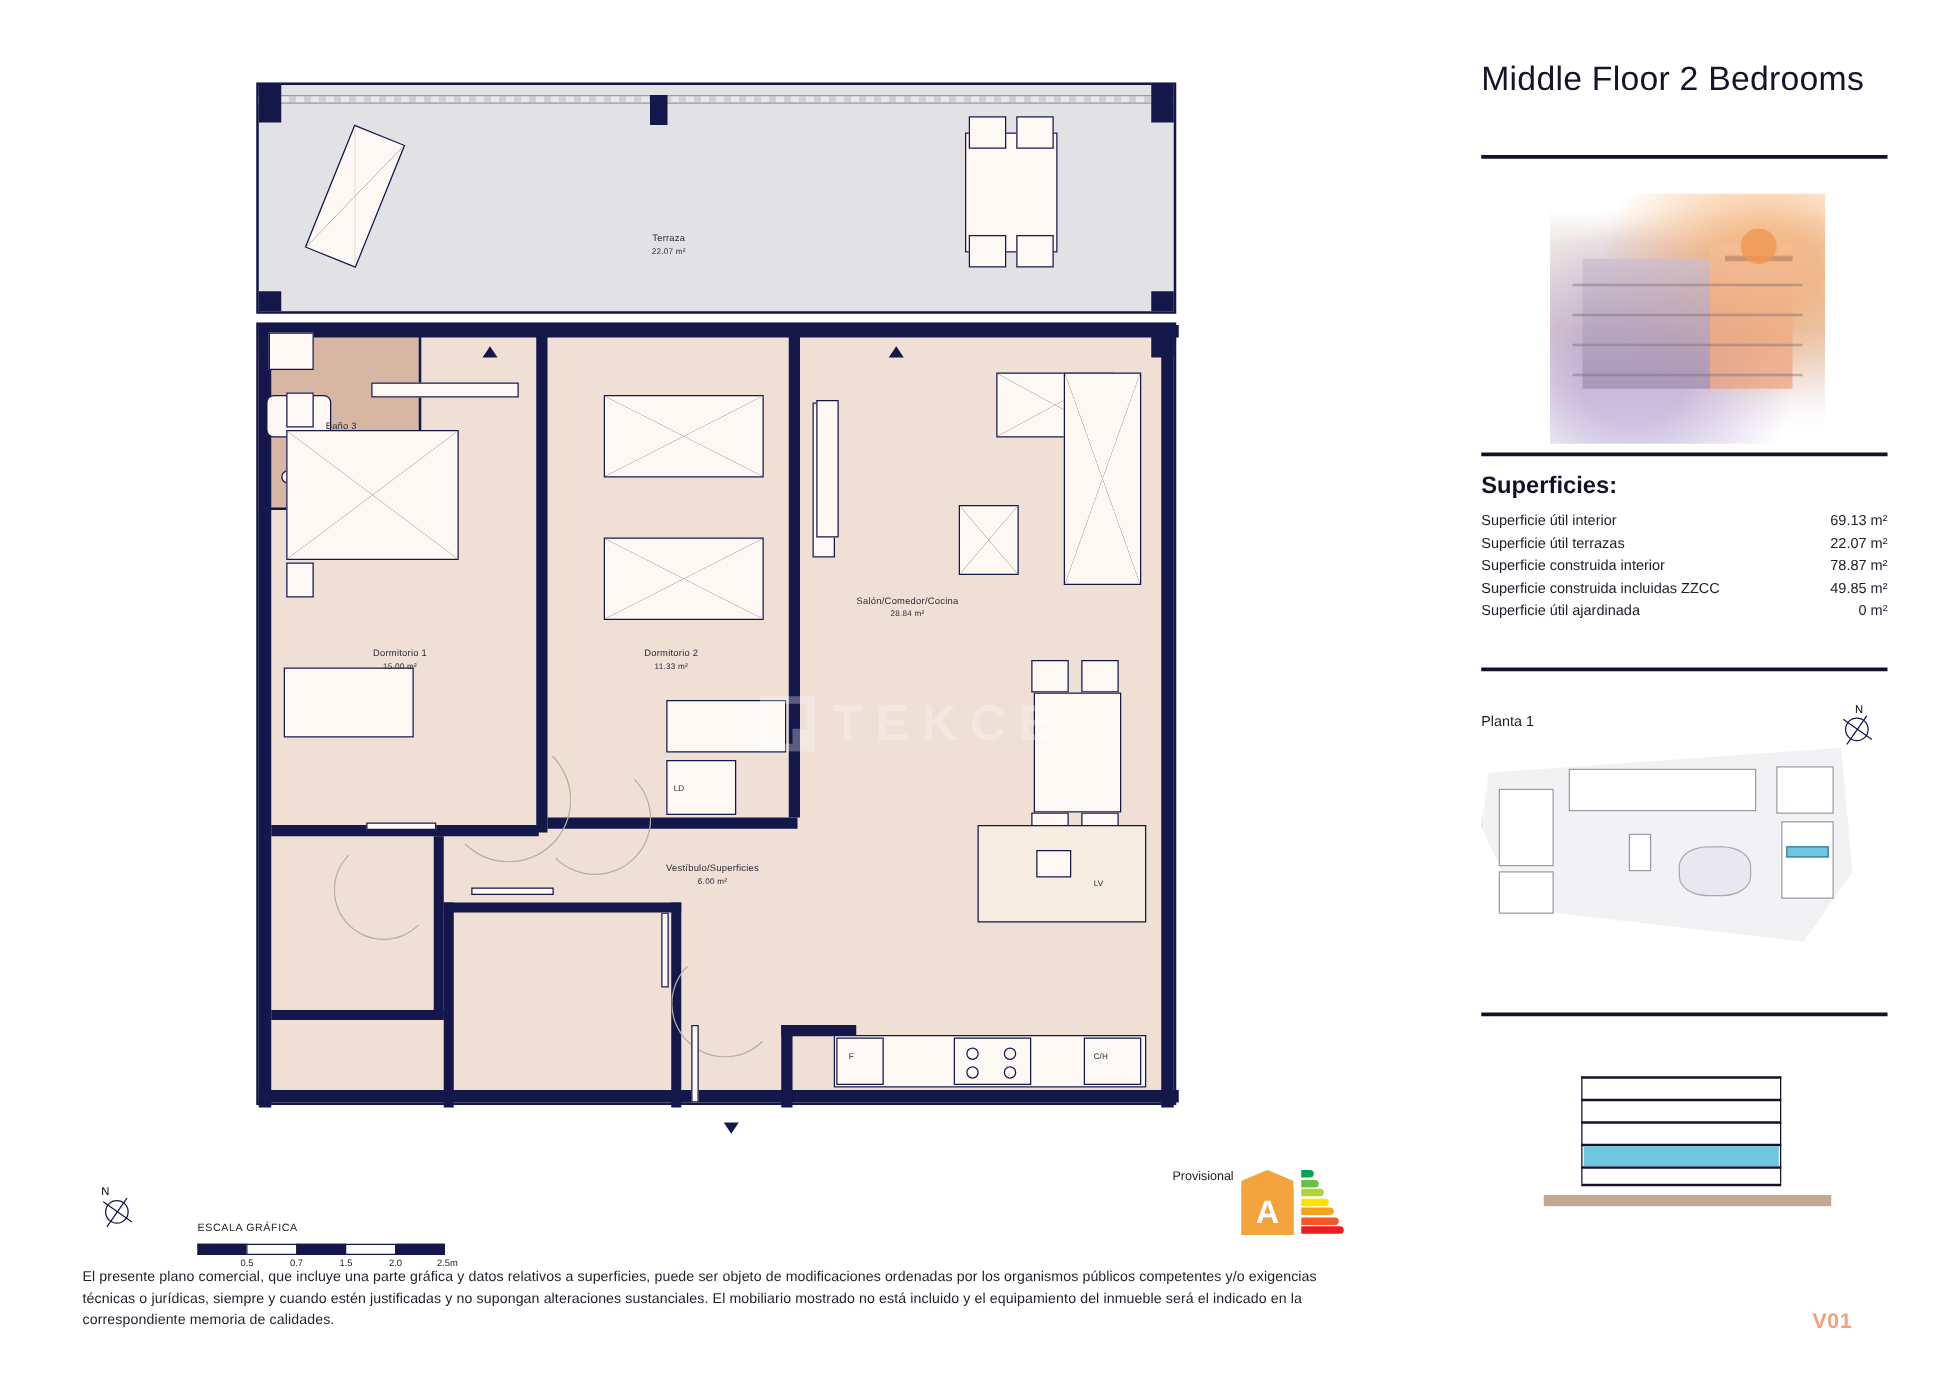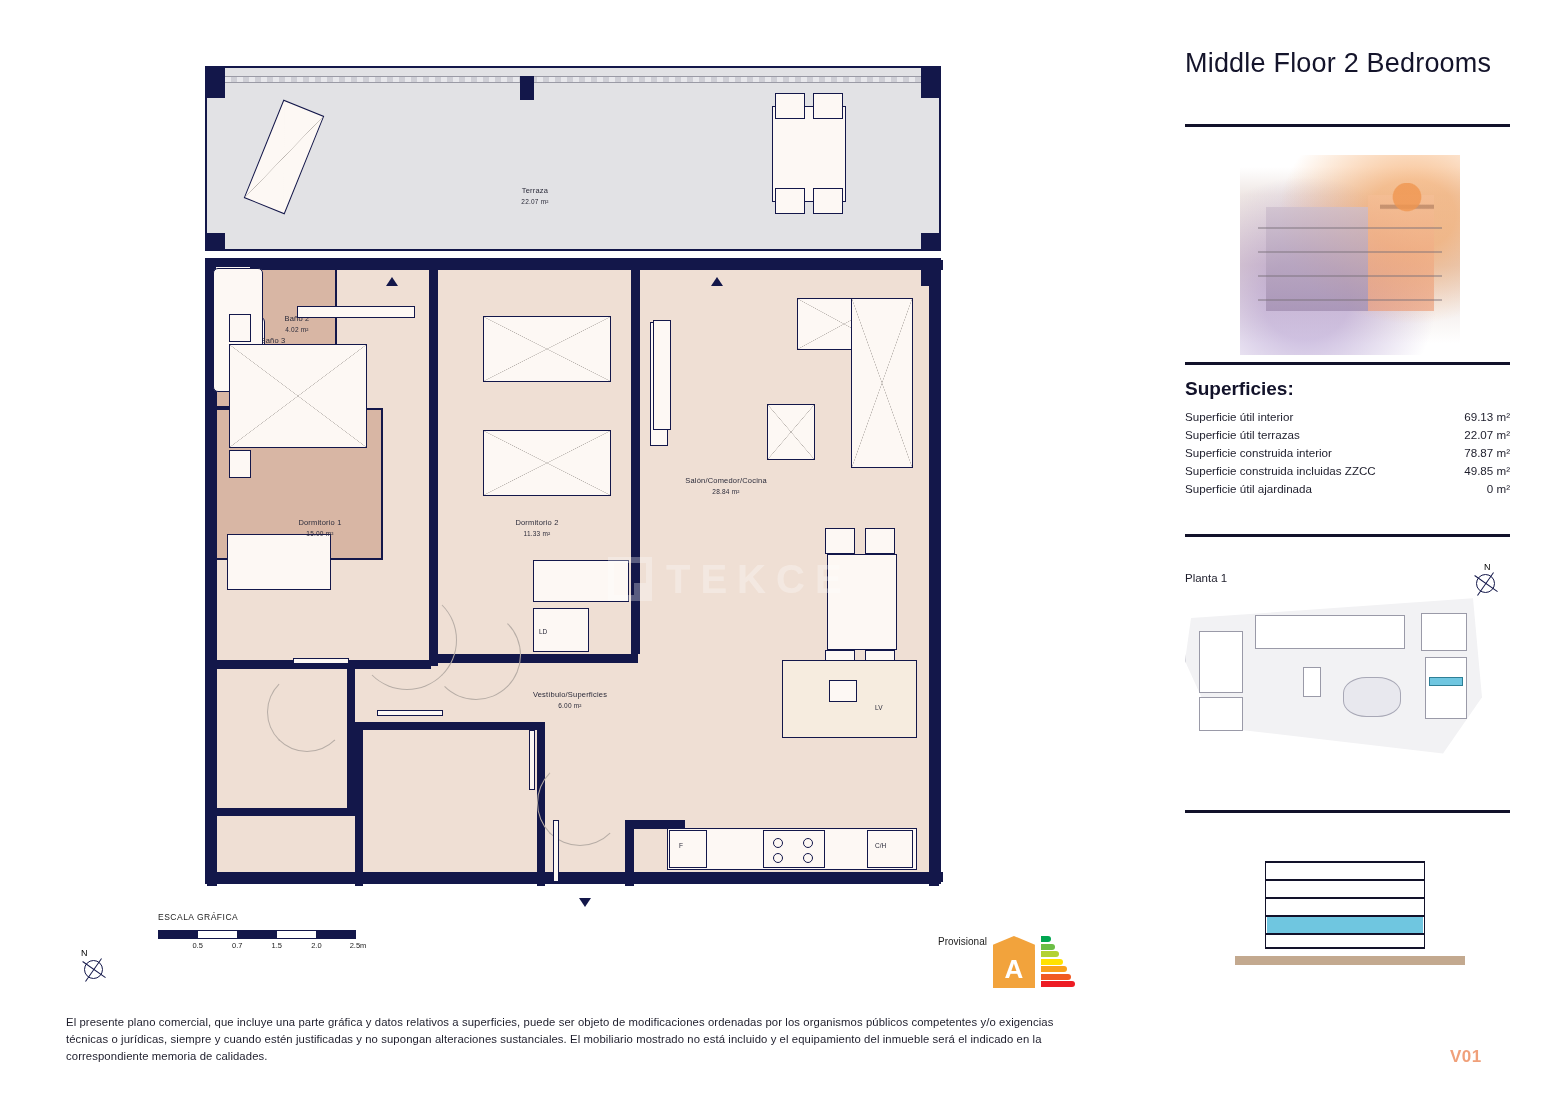--- a/index.html
+++ b/index.html
@@ -116,21 +116,21 @@
     content: "";
     position: absolute; right: -6px; bottom: -6px;
     width: 18px; height: 18px; background: #ffffff;
   }
   #watermark .wm-text {
     font-size: 40px; letter-spacing: 10px;
     color: #ffffff; font-weight: 700;
   }
 
   
-  #scale-block { position: absolute; left: 128px; top: 876px; width: 260px; }
+  #scale-block { position: absolute; left: 128px; top: 941px; width: 260px; }
   #scale-title { font-size: 8.5px; letter-spacing: .5px; color: #222; margin-left: 30px; }
   #scale-bar { position: relative; margin-top: 8px; margin-left: 30px; width: 198px; height: 9px; display: flex; }
   #scale-bar div { flex: 1; border: 1px solid #13174a; border-right: none; }
   #scale-bar div:last-child { border-right: 1px solid #13174a; }
   #scale-bar div:nth-child(odd) { background: #13174a; }
   #scale-bar div:nth-child(even) { background: #ffffff; }
   #scale-ticks { position: relative; margin-left: 30px; width: 198px; height: 12px; }
   #scale-ticks span { position: absolute; font-size: 7.5px; color: #222; transform: translateX(-50%); top: 2px; }
 
   
@@ -349,29 +349,20 @@
     <div class="bath" style="left:14px;top:404px;width:130px;height:148px;">
       <div class="fur" style="left:8px;top:6px;width:36px;height:30px;"></div>
       <div class="fur" style="left:6px;top:56px;width:52px;height:34px;border-radius:6px;"></div>
       <div class="fur circ" style="left:18px;top:116px;width:11px;height:11px;"></div>
       <div class="room-label" style="left:24px;top:76px;width:84px;">
         <span>Baño 3</span>
         <span class="a">3.94 m²</span>
       </div>
     </div>
 
-    <div class="bath" style="left:156px;top:470px;width:176px;height:152px;">
-      <div class="fur" style="left:6px;top:8px;width:50px;height:124px;border-radius:5px;"></div>
-      <div class="fur circ" style="left:22px;top:100px;width:18px;height:18px;"></div>
-      <div class="fur" style="left:96px;top:92px;width:58px;height:34px;"></div>
-      <div class="room-label" style="left:46px;top:54px;width:88px;">
-        <span>Baño 2</span>
-        <span class="a">4.02 m²</span>
-      </div>
-    </div>
 
     <div class="fur diag" style="left:22px;top:84px;width:138px;height:104px;"></div>
     <div class="fur" style="left:22px;top:54px;width:22px;height:28px;"></div>
     <div class="fur" style="left:22px;top:190px;width:22px;height:28px;"></div>
     <div class="fur" style="left:20px;top:274px;width:104px;height:56px;"></div>
     <div class="fur thin" style="left:90px;top:46px;width:118px;height:12px;"></div>
     <div class="room-label" style="left:58px;top:258px;width:110px;">
       <span>Dormitorio 1</span>
       <span class="a">15.00 m²</span>
     </div>

